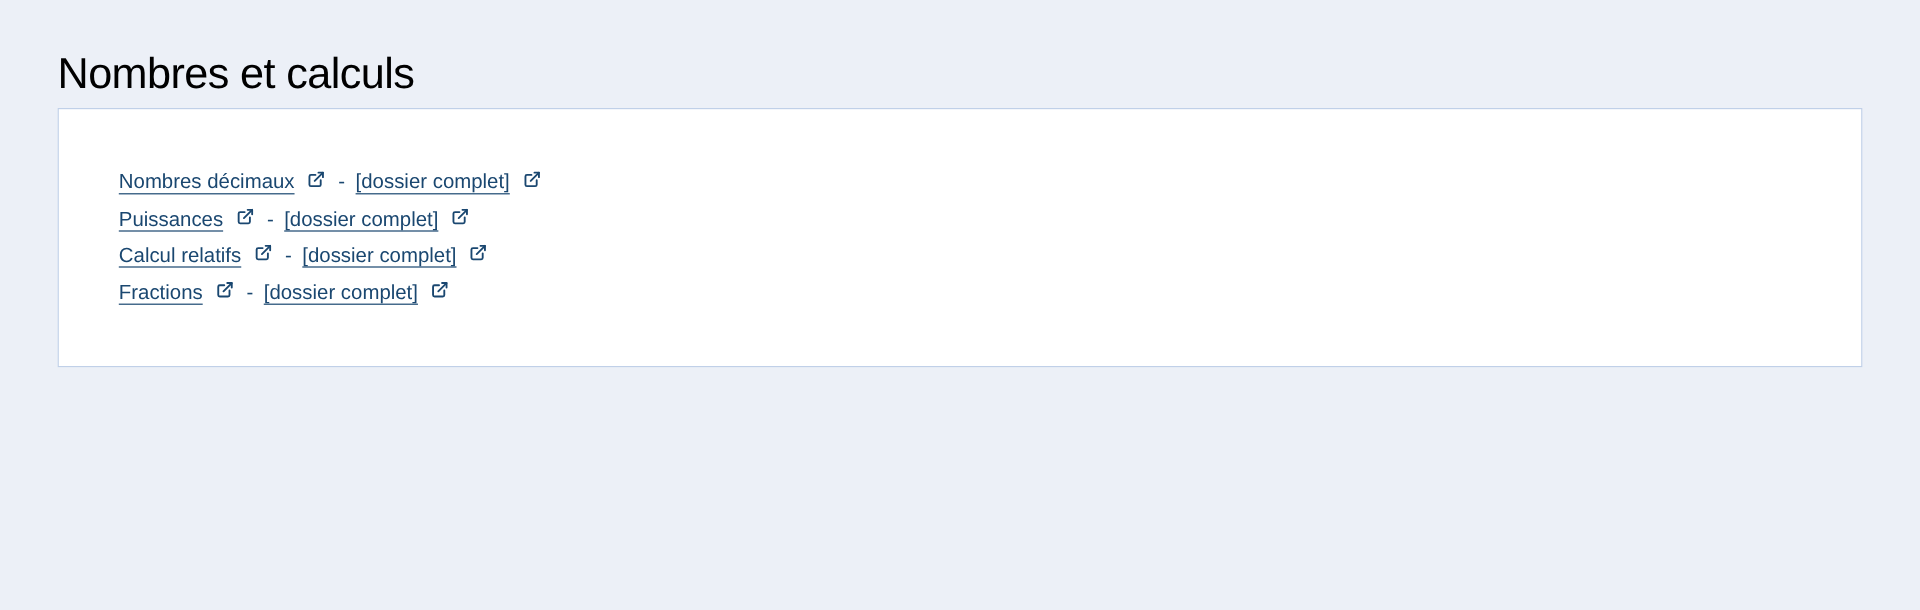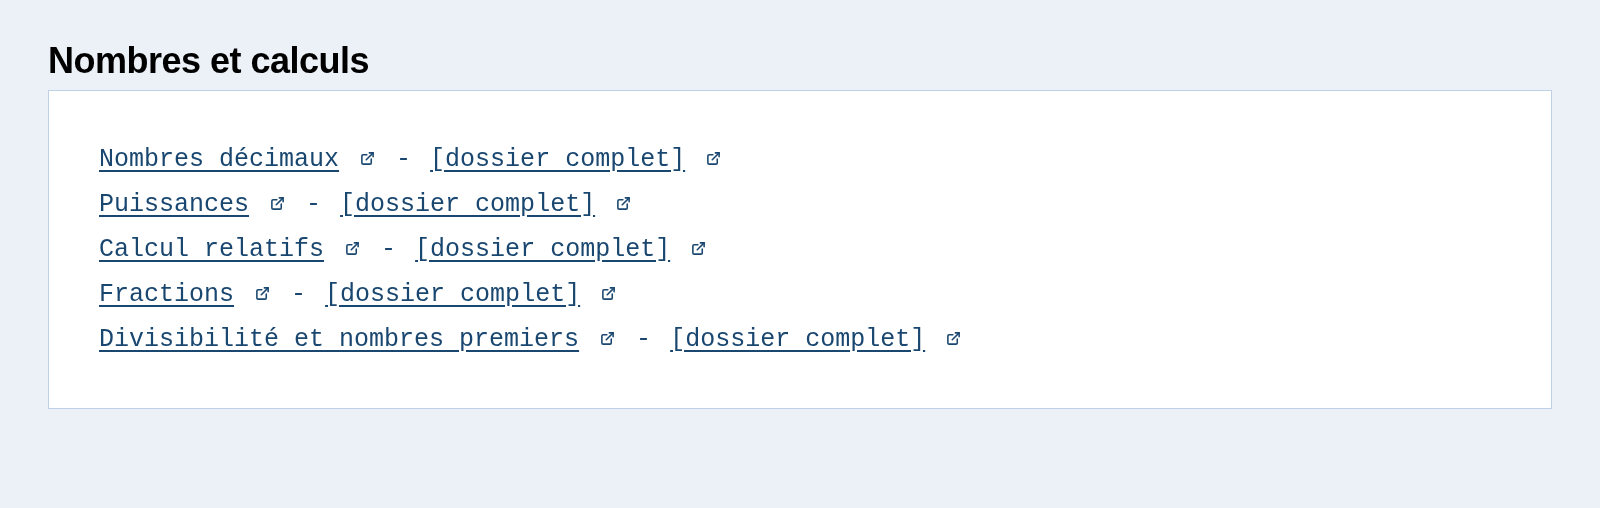--- a/index.html
+++ b/index.html
@@ -9,40 +9,39 @@
       background: #ecf0f7;
       font-family: -apple-system, BlinkMacSystemFont, "Segoe UI", Helvetica, Arial, sans-serif;
       width: 1600px;
       height: 508px;
     }
     .container {
       padding: 40px 48px 24px 48px;
     }
     .section-title {
       font-size: 36px;
-      font-weight: 700;
+      font-weight: 400;
       color: #000;
       margin: 0 0 8px 0;
       letter-spacing: -0.5px;
     }
     .content-box {
       background: #fff;
       border: 1px solid #c0d0e8;
       padding: 46px 50px 46px 50px;
     }
     .link-list {
       list-style: none;
       margin: 0;
       padding: 0;
     }
     .link-item {
-      font-size: 25px;
+      font-size: 17px;
       line-height: 1.8;
       color: #1a4770;
-      font-family: Liberation Mono, monospace;
     }
     .link-item a {
       color: #1a4770;
       text-decoration: underline;
       text-underline-offset: 4px;
     }
     .external-icon {
       display: inline-flex;
       vertical-align: baseline;
       margin-left: 6px;
@@ -138,36 +137,17 @@
         <a href="#">[dossier complet]</a>
         <span class="external-icon">
             <svg viewBox="0 0 24 24" fill="none" stroke="#1a4770" stroke-width="2.5" stroke-linecap="round" stroke-linejoin="round">
               <path d="M18 13v6a2 2 0 0 1-2 2H5a2 2 0 0 1-2-2V8a2 2 0 0 1 2-2h6"></path>
               <polyline points="15 3 21 3 21 9"></polyline>
               <line x1="10" y1="14" x2="21" y2="3"></line>
             </svg>
           </span>
       </li>
 
-      <li class="link-item">
-        <a href="#">Divisibilité et nombres premiers</a>
-        <span class="external-icon">
-            <svg viewBox="0 0 24 24" fill="none" stroke="#1a4770" stroke-width="2.5" stroke-linecap="round" stroke-linejoin="round">
-              <path d="M18 13v6a2 2 0 0 1-2 2H5a2 2 0 0 1-2-2V8a2 2 0 0 1 2-2h6"></path>
-              <polyline points="15 3 21 3 21 9"></polyline>
-              <line x1="10" y1="14" x2="21" y2="3"></line>
-            </svg>
-          </span>
-        <span class="sep">-</span>
-        <a href="#">[dossier complet]</a>
-        <span class="external-icon">
-            <svg viewBox="0 0 24 24" fill="none" stroke="#1a4770" stroke-width="2.5" stroke-linecap="round" stroke-linejoin="round">
-              <path d="M18 13v6a2 2 0 0 1-2 2H5a2 2 0 0 1-2-2V8a2 2 0 0 1 2-2h6"></path>
-              <polyline points="15 3 21 3 21 9"></polyline>
-              <line x1="10" y1="14" x2="21" y2="3"></line>
-            </svg>
-          </span>
-      </li>
 
 
     </ul>
   </div>
 </div>
 
 </body></html>

